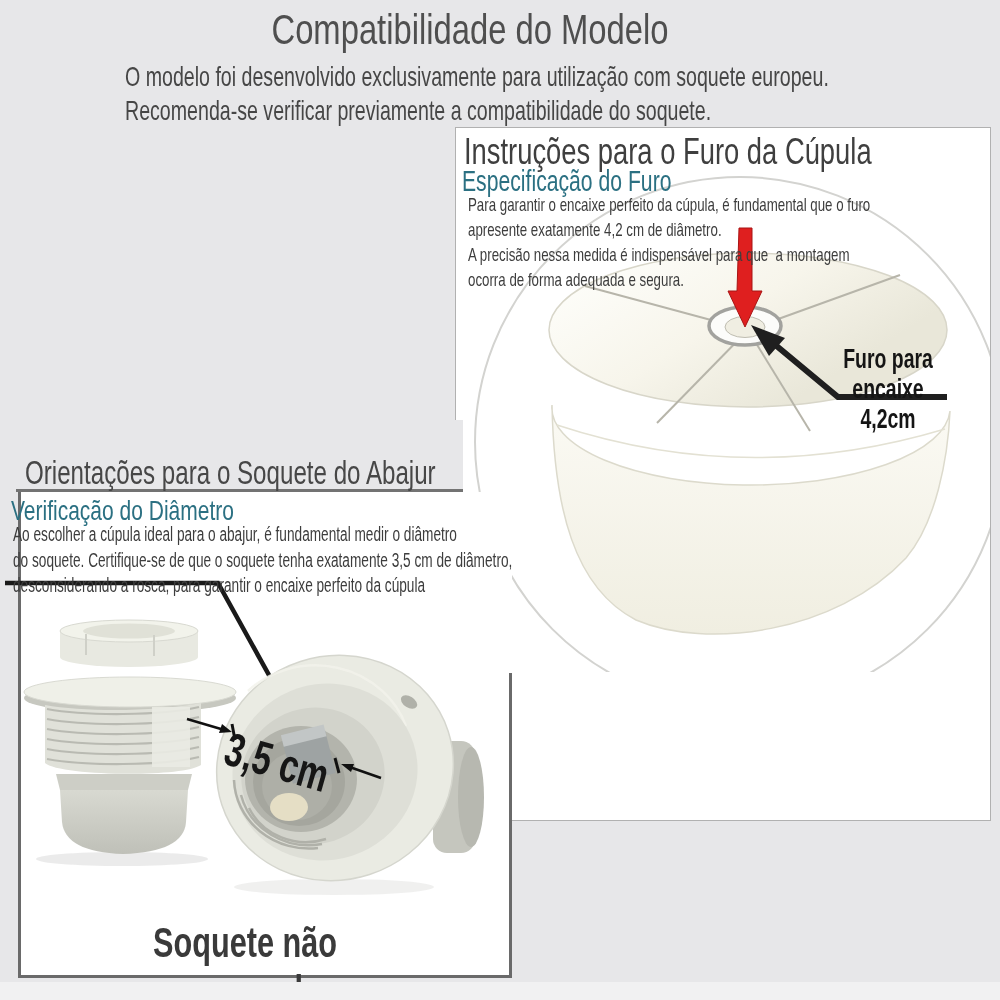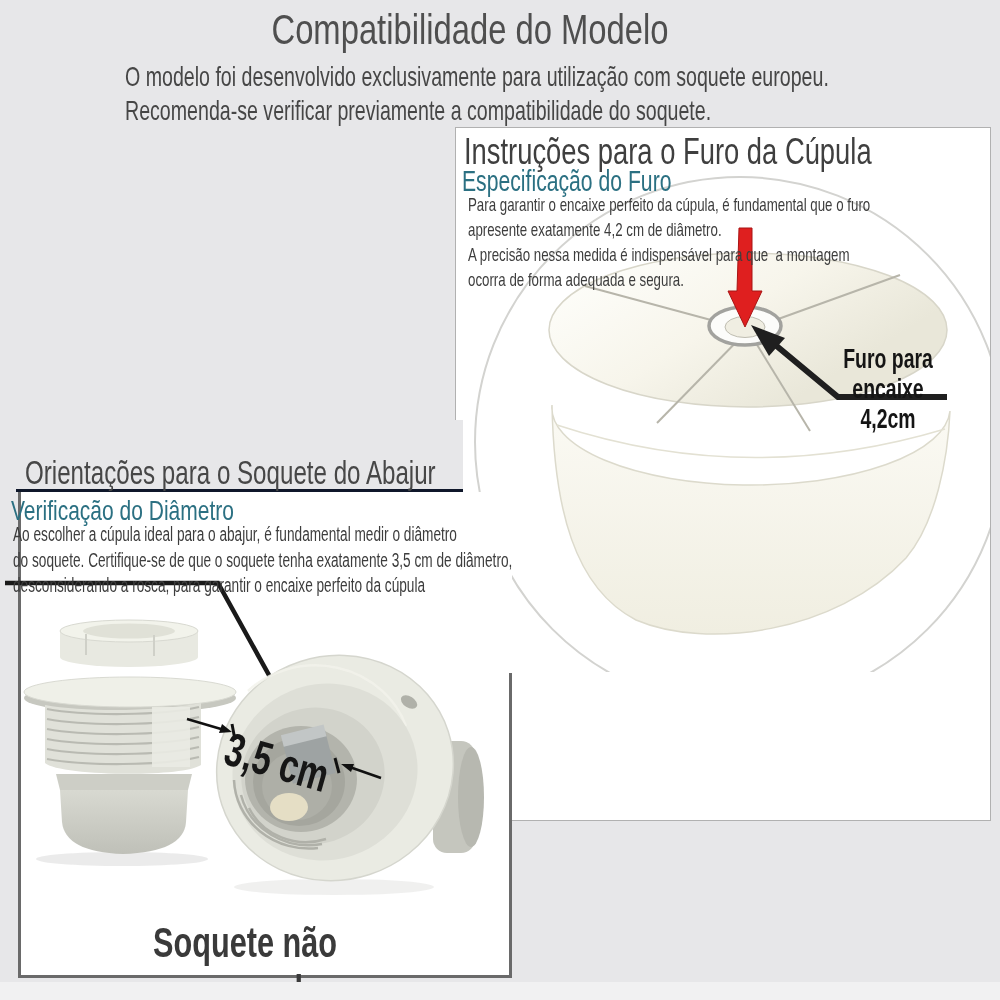--- a/index.html
+++ b/index.html
@@ -13,21 +13,21 @@
   #page{position:relative;width:1000px;height:1000px;overflow:hidden;background:var(--page-bg);}
   .abs{position:absolute;}
   .cond{transform-origin:left top;white-space:nowrap;}
   .cond-c{transform-origin:center top;white-space:nowrap;}
   .bodyline{white-space:pre;color:var(--text-dark);}
   #page-title{left:125px;top:6px;width:690px;text-align:center;font-size:42px;color:#4f4f4f;transform:scaleX(.78);}
   .intro{left:125px;font-size:28px;color:#464646;transform:scaleX(.70);}
   #cupola-panel{left:455px;top:127px;width:536px;height:694px;background:#fff;border:1px solid var(--panel-border-light);z-index:2;overflow:hidden;}
   #left-panel{left:18px;top:492px;width:494px;height:486px;background:#fff;border-left:3px solid var(--panel-border-dark);border-bottom:3px solid var(--panel-border-dark);z-index:3;}
   #left-panel-right-border{left:509px;top:673px;width:3px;height:305px;background:var(--panel-border-dark);z-index:3;}
-  #socket-header-band{left:16px;top:420px;width:447px;height:72px;background:var(--page-bg);border-bottom:3px solid #0f172a;z-index:4;}
+  #socket-header-band{left:16px;top:420px;width:447px;height:72px;background:var(--page-bg);border-bottom:3px solid #737373;z-index:4;}
   #socket-header-text{left:9px;top:33px;font-size:34px;color:#474747;transform:scaleX(.71);}
   #cupola-title{left:8px;top:3px;font-size:36px;color:#3f3f3f;transform:scaleX(.76);}
   #cupola-subtitle{left:6px;top:37px;font-size:29px;color:var(--teal-heading);transform:scaleX(.73);}
   .cup-body{left:12px;font-size:19px;line-height:25px;transform:scaleX(.70);}
   #hole-callout{left:336px;top:216px;width:192px;text-align:center;font-weight:bold;color:#151515;font-size:27px;line-height:30px;transform:scaleX(.72);transform-origin:center top;z-index:6;}
   #left-content{left:4px;top:495px;width:488px;height:480px;z-index:5;}
   #diam-subtitle{left:7px;top:0px;font-size:28px;color:var(--teal-heading);transform:scaleX(.75);}
   .sock-body{left:9px;font-size:19.5px;line-height:25.5px;transform:scaleX(.70);}
   #dim-label{left:230px;top:226px;font-size:47px;font-weight:bold;color:#161616;transform:rotate(16deg) scaleX(.72);transform-origin:left top;white-space:nowrap;z-index:6;}
   #socket-footnote{left:0px;top:424px;width:482px;text-align:center;font-size:42px;font-weight:bold;color:#3a3a3a;transform:scaleX(.73);transform-origin:center top;}

